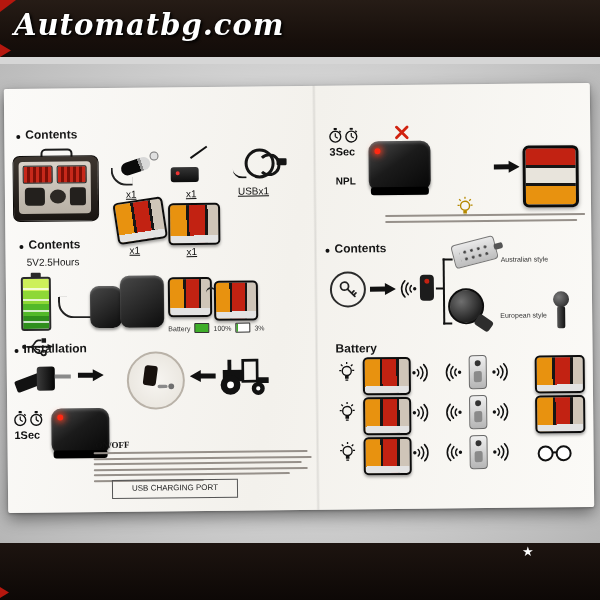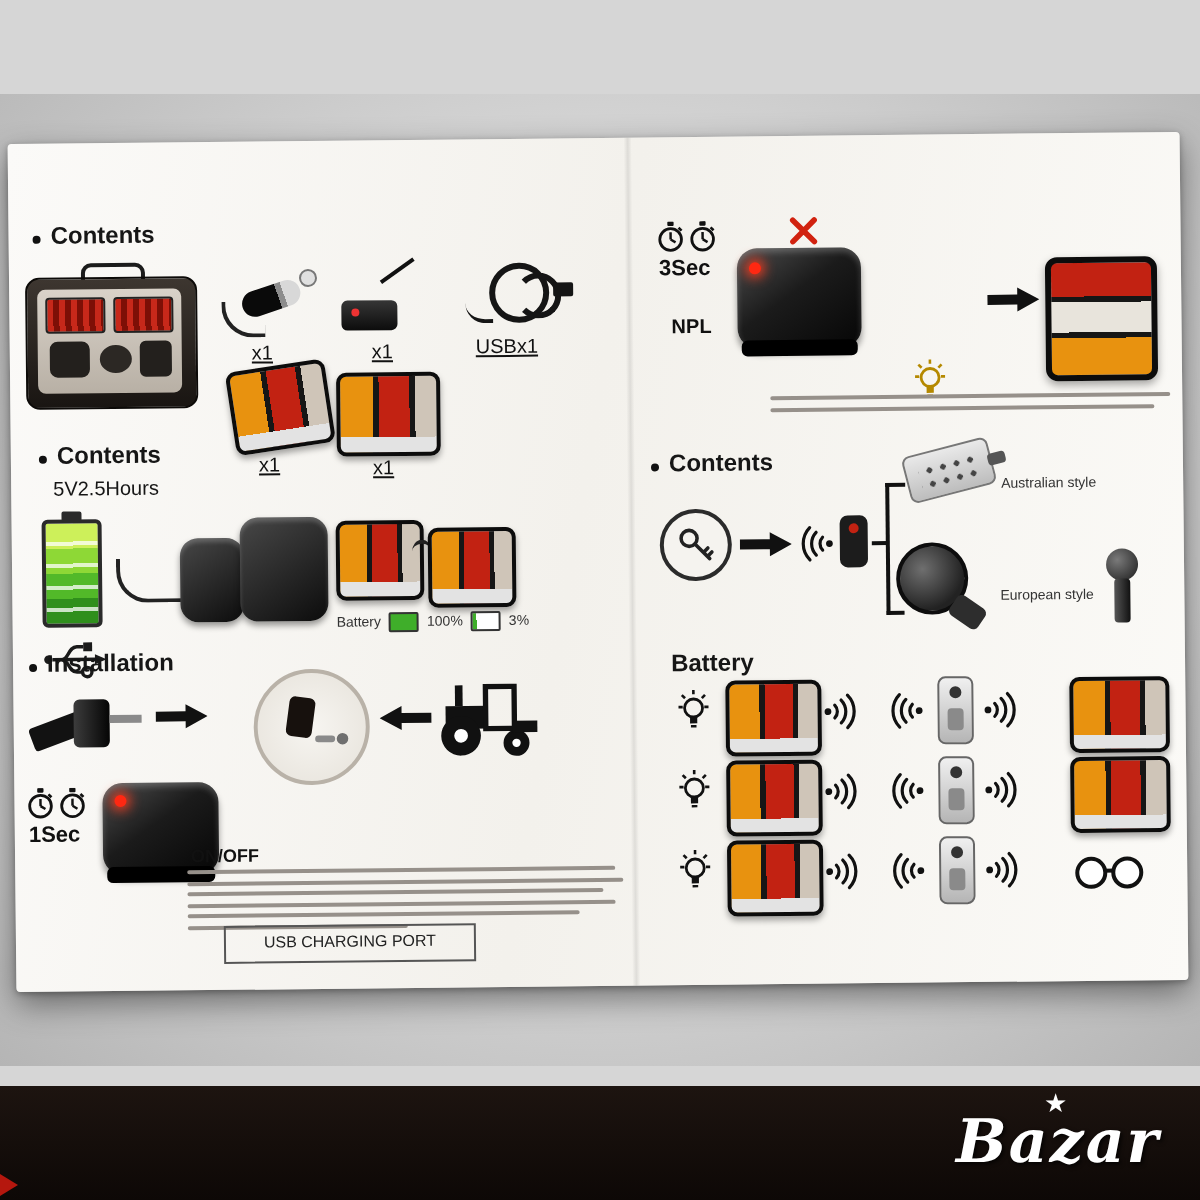--- a/index.html
+++ b/index.html
@@ -18,21 +18,21 @@
 
   .watermark{font-family:"DejaVu Serif",serif;font-style:italic;font-weight:bold;
              font-size:29px;color:#ffffff;letter-spacing:1px;
              text-shadow:2px 2px 3px rgba(0,0,0,.9),0 0 2px #000;}
   .bazar{font-family:"DejaVu Serif",serif;font-style:italic;font-weight:bold;
          font-size:30px;color:#ffffff;letter-spacing:1px;
          text-shadow:1px 1px 2px rgba(0,0,0,.8);}
   .bazar-star{font-size:13px;color:#fff;}
 
   
-  #photo-area{left:0;top:47px;width:600px;height:486px;
+  #photo-area{left:0;top:64px;width:600px;height:486px;
       background:radial-gradient(ellipse at 50% 45%,#ebebeb 0%,#d2d2d2 55%,#b5b5b5 100%);}
   #paper{left:6px;top:22px;width:586px;height:424px;border-radius:2px;
       background:linear-gradient(100deg,#fbfaf8 0%,#f3f1ec 48%,#fbfaf7 100%);
       transform:rotate(-0.6deg);
       box-shadow:0 6px 16px rgba(0,0,0,.45),0 1px 3px rgba(0,0,0,.3);}
   .crease{left:308px;top:0;width:4px;height:100%;
       background:linear-gradient(90deg,transparent,rgba(0,0,0,.09),transparent);}
 
   
   .sec-title{font-size:12px;color:#161616;font-weight:600;}
@@ -174,20 +174,25 @@
     </symbol>
     <symbol id="sym-screw" viewBox="0 0 16 9">
       <rect x="0.5" y="3" width="9" height="3" rx="1.5" fill="#8a8a8a"></rect>
       <circle cx="12.8" cy="4.5" r="2.6" fill="#6f6f6f"></circle>
     </symbol>
   </defs>
 </svg>
 
 <div id="screen">
 
+  <div class="abs" id="top-bar">
+    <div class="abs corner-red tri-dr" style="left:0;top:0;width:16px;height:12px;"></div>
+    <div class="abs corner-red tri-r" style="left:0;top:44px;width:11px;height:13px;"></div>
+    <div class="abs watermark" style="left:14px;top:8px;">Automatbg.com</div>
+  </div>
 
   <div class="abs" id="photo-area">
     <div class="abs" id="paper">
       <div class="abs crease"></div>
 
       <div class="abs bullet" style="left:12px;top:46px;"></div>
       <div class="abs sec-title" style="left:21px;top:39px;">Contents</div>
 
       <div class="abs" style="left:8px;top:60px;width:84px;height:74px;">
         <div class="abs" style="left:28px;top:0;width:28px;height:10px;border:2.5px solid #1c1c1c;border-radius:5px;"></div>
@@ -281,21 +286,21 @@
       <svg class="abs" style="left:6px;top:322px;width:14px;height:16px;" viewBox="0 0 16 18">
           <use href="#sym-clock"></use>
         </svg>
       <svg class="abs" style="left:22px;top:322px;width:14px;height:16px;" viewBox="0 0 16 18">
           <use href="#sym-clock"></use>
         </svg>
       <div class="abs sec-time" style="left:7px;top:340px;">1Sec</div>
 
       <div class="abs device" style="left:44px;top:320px;width:58px;height:46px;"></div>
 
-      <div class="abs onoff" style="left:88px;top:352px;">ON/OFF</div>
+      <div class="abs onoff" style="left:88px;top:352px;font-family:Liberation Serif, serif;">ON/OFF</div>
       <div class="abs" style="left:86px;top:364px;width:216px;">
         <div class="fl" style="width:214px;"></div>
         <div class="fl" style="width:218px;margin-top:3.5px;"></div>
         <div class="fl" style="width:208px;margin-top:3.5px;"></div>
         <div class="fl" style="width:214px;margin-top:3.5px;"></div>
         <div class="fl" style="width:196px;margin-top:3.5px;"></div>
         <div class="fl" style="width:110px;margin-top:3.5px;"></div>
       </div>
 
       <div class="abs usbbox" style="left:104px;top:392px;width:124px;height:17px;">USB CHARGING PORT</div>
@@ -404,17 +409,16 @@
         </svg>
       <div class="abs conn-pair" style="left:530px;top:362px;width:34px;height:14px;"></div>
 
     </div>
   </div>
 
   <div class="abs" id="bottom-bar">
     <div class="abs corner-red tri-r" style="left:0;top:44px;width:9px;height:11px;"></div>
     <div class="abs" style="right:20px;bottom:6px;width:110px;height:46px;">
       <span class="abs bazar-star" style="left:52px;top:-4px;">★</span>
-      <span class="abs bazar" style="left:8px;top:6px;">Bazar</span>
     </div>
   </div>
 
 </div>
 
 </body></html>

